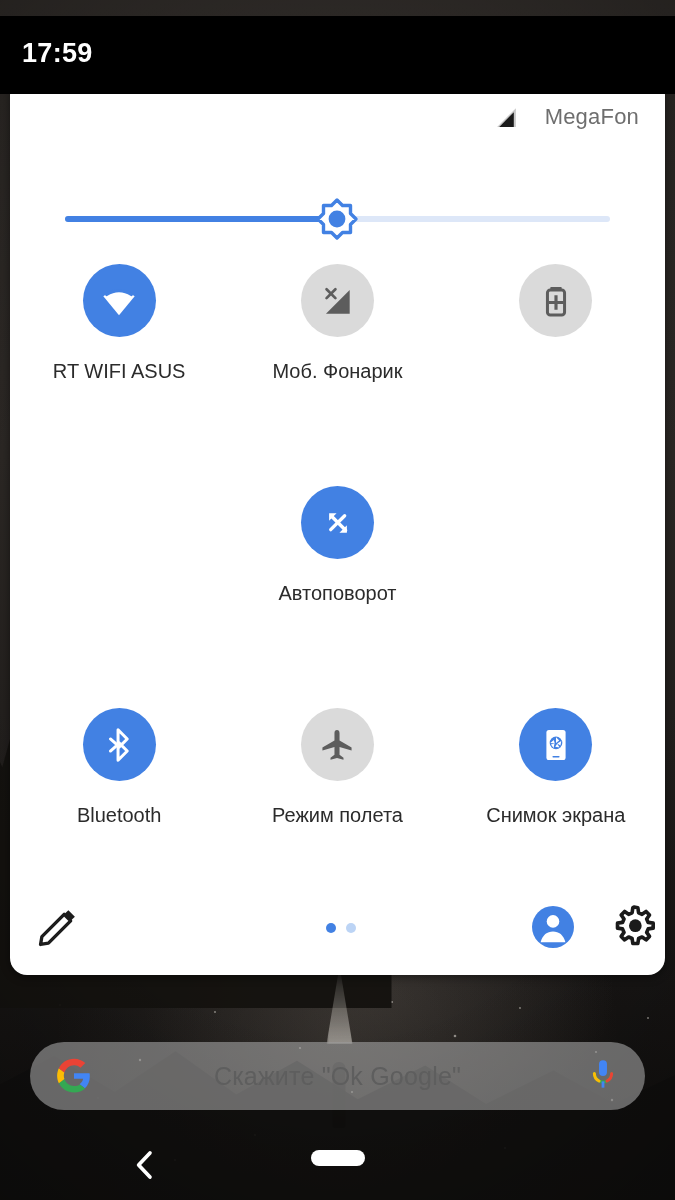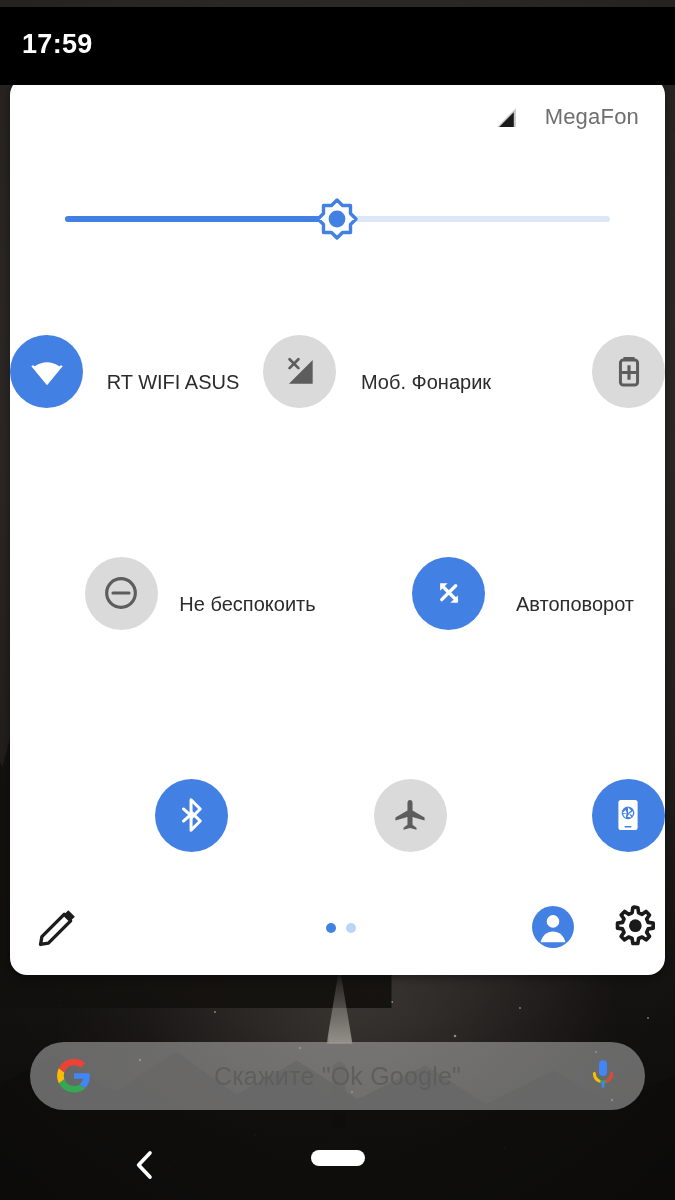--- a/index.html
+++ b/index.html
@@ -45,21 +45,21 @@
     clip-path:polygon(0% 100%,0% 52%,8% 40%,17% 55%,26% 38%,35% 56%,44% 42%,53% 58%,63% 44%,72% 60%,82% 46%,91% 60%,100% 48%,100% 100%);
     opacity:.92;
   }
   #wp-vignette {
     position:absolute; inset:0;
     background:radial-gradient(ellipse 120% 90% at 50% 48%, rgba(0,0,0,0) 42%, rgba(0,0,0,0.55) 100%);
   }
 
   
   #statusbar {
-    position:absolute; left:0; top:7px; width:675px; height:78px;
+    position:absolute; left:0; top:16px; width:675px; height:78px;
     background:#000; z-index:6;
   }
   #status-clock {
     position:absolute; left:22px; top:22px;
     font-size:27px; font-weight:bold; color:#ffffff; letter-spacing:.3px;
   }
 
   
   #qs-panel {
     position:absolute; left:10px; top:78px; width:655px; height:897px;
@@ -87,22 +87,22 @@
     border-radius:3px; background:#4281e3;
   }
   #bright-thumb {
     position:absolute; left:303px; top:0px; width:48px; height:48px;
   }
 
   
   #tiles { position:absolute; left:0; top:178px; width:655px; }
   .tile-row { display:flex; width:655px; height:222px; }
   .tile {
-    flex:1 1 0; display:flex; flex-direction:row; align-items:center;
-    padding-top:8px; cursor:pointer;justify-content:flex-end;
+    flex:1 1 0; display:flex; flex-direction:column; align-items:center;
+    padding-top:8px; cursor:pointer;
   }
   .tile-circle {
     width:73px; height:73px; border-radius:50%;
     display:flex; align-items:center; justify-content:center; flex:0 0 auto;
   }
   .tile-circle.on  { background:#4281e3; }
   .tile-circle.off { background:#dadada; }
   .tile-label {
     margin-top:21px; width:180px; text-align:center;
     font-size:20px; line-height:26px; color:#2b2b2b;
@@ -224,29 +224,20 @@
           <svg width="36" height="36" viewBox="0 0 24 24">
             <rect x="8.2" y="2.6" width="7.6" height="2.3" rx="0.6" fill="#5d5d5d"></rect>
             <rect x="6.3" y="4.6" width="11.4" height="16.8" rx="1.9" fill="none" stroke="#5d5d5d" stroke-width="2"></rect>
             <path d="M12 9.2 L12 16.8 M8.2 13 L15.8 13" stroke="#5d5d5d" stroke-width="2.1" stroke-linecap="square"></path>
           </svg>
         </div>
       </div>
     </div>
 
     <div class="tile-row">
-      <div class="tile">
-        <div class="tile-circle off">
-          <svg width="40" height="40" viewBox="0 0 24 24">
-            <circle cx="12" cy="12" r="8.6" fill="none" stroke="#5d5d5d" stroke-width="1.9"></circle>
-            <path d="M7.2 12 L16.8 12" stroke="#5d5d5d" stroke-width="1.9" stroke-linecap="round"></path>
-          </svg>
-        </div>
-        <div class="tile-label">Не беспокоить</div>
-      </div>
 
 
       <div class="tile">
         <div class="tile-circle on">
           <svg width="38" height="38" viewBox="0 0 24 24">
             <path d="M6.4 10.6 L6.4 5.9 L11.1 5.9 L5.9 11.1 Z" fill="#ffffff"></path>
             <path d="M17.6 13.4 L17.6 18.1 L12.9 18.1 L18.1 12.9 Z" fill="#ffffff"></path>
             <path d="M7.8 7.6 L16.8 16.6" stroke="#ffffff" stroke-width="2.1" stroke-linecap="round"></path>
             <path d="M16.2 7.4 L7.4 16.2" stroke="#ffffff" stroke-width="2.1" stroke-linecap="round"></path>
             <path d="M18.0 6.0 L18.0 10.6 L13.4 10.6" fill="none" stroke="#ffffff" stroke-width="2.1" stroke-linejoin="round" stroke-linecap="round" opacity="0"></path>
@@ -257,45 +248,48 @@
     </div>
 
     <div class="tile-row">
       <div class="tile">
         <div class="tile-circle on">
           <svg width="38" height="38" viewBox="0 0 24 24">
             <path d="M11.4 2.4 L17.2 8.2 L11.4 14 L11.4 2.4 Z M11.4 10 L11.4 21.6 L17.2 15.8 L11.4 10 Z" fill="none" stroke="#ffffff" stroke-width="1.9" stroke-linejoin="round"></path>
             <path d="M6.6 8.2 L11.4 12.4 M6.6 15.8 L11.4 11.6" stroke="#ffffff" stroke-width="1.9" stroke-linecap="round"></path>
           </svg>
         </div>
+        <div class="tile-label">Bluetooth</div>
       </div>
 
       <div class="tile">
         <div class="tile-circle off">
           <svg width="38" height="38" viewBox="0 0 24 24">
             <path d="M12 2.6 C13.0 2.6 13.6 3.4 13.6 4.6 L13.6 9.2 L21.2 13.6 L21.2 15.4 L13.6 13.3 L13.6 18.2 L16.1 20.0 L16.1 21.3 L12 20.2 L7.9 21.3 L7.9 20.0 L10.4 18.2 L10.4 13.3 L2.8 15.4 L2.8 13.6 L10.4 9.2 L10.4 4.6 C10.4 3.4 11.0 2.6 12 2.6 Z" fill="#5d5d5d"></path>
           </svg>
         </div>
+        <div class="tile-label">Режим полета</div>
       </div>
 
       <div class="tile">
         <div class="tile-circle on">
           <svg width="36" height="36" viewBox="0 0 24 24">
             <rect x="5.6" y="2.0" width="12.8" height="20" rx="1.7" fill="#ffffff"></rect>
             <rect x="9.6" y="19.3" width="4.8" height="1.1" rx="0.55" fill="#4281e3"></rect>
             <circle cx="12" cy="10.6" r="4.2" fill="#4281e3"></circle>
             <g fill="#ffffff">
               <path d="M12 6.9 L14.1 9.0 L12 10.6 Z"></path>
               <path d="M15.5 9.4 L15.0 12.3 L12.8 11.0 Z"></path>
               <path d="M14.4 13.6 L11.5 13.2 L12.8 11.2 Z"></path>
               <path d="M10.4 14.0 L8.6 11.6 L11.0 11.0 Z"></path>
               <path d="M8.2 10.6 L10.5 8.6 L11.2 11.0 Z"></path>
             </g>
           </svg>
         </div>
+        <div class="tile-label">Снимок экрана</div>
       </div>
     </div>
   </div>
 
   <div id="qs-footer">
     <svg id="edit-btn" viewBox="0 0 24 24">
       <path d="M3.6 17.0 L15.2 5.4 L18.6 8.8 L7.0 20.4 L2.9 21.1 Z" fill="none" stroke="#1d1d1d" stroke-width="1.75" stroke-linejoin="round"></path>
       <path d="M15.2 5.4 L17.4 3.2 L20.8 6.6 L18.6 8.8 Z" fill="#1d1d1d"></path>
     </svg>
 

